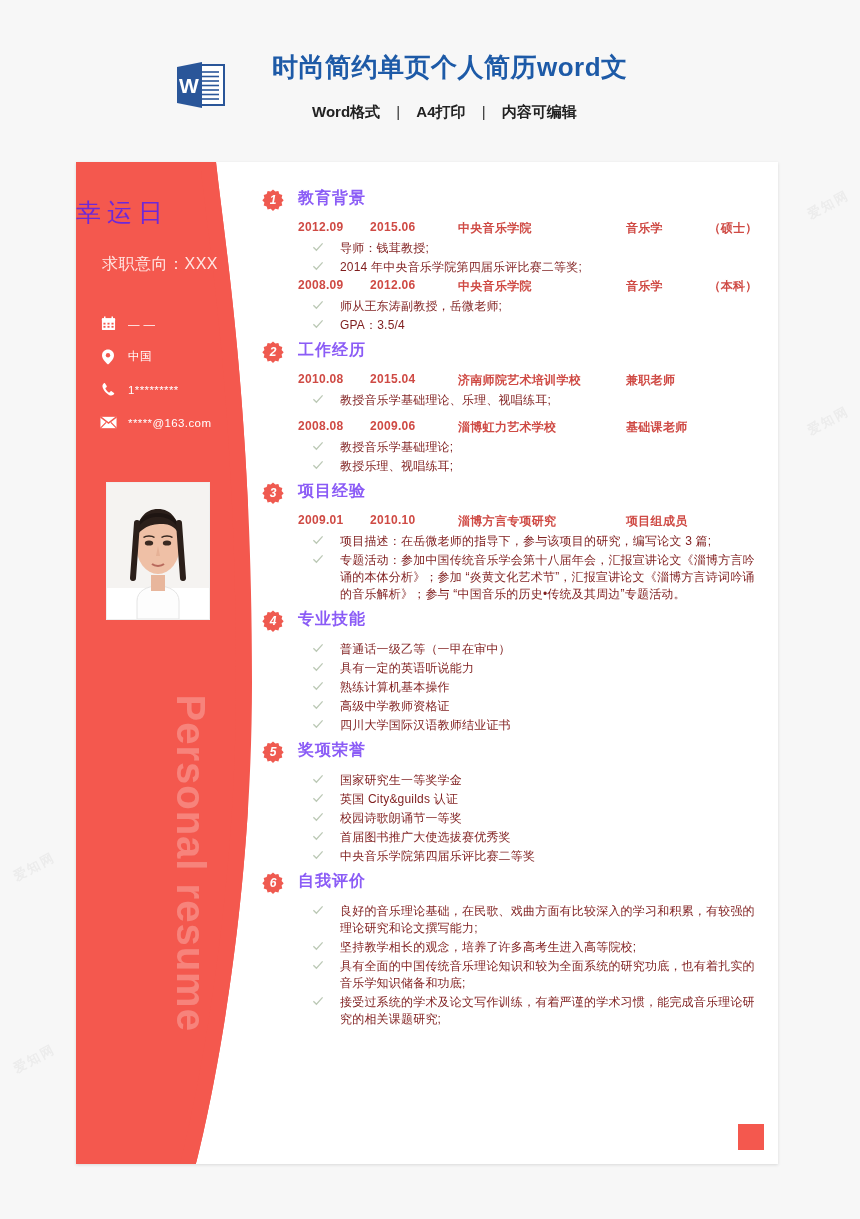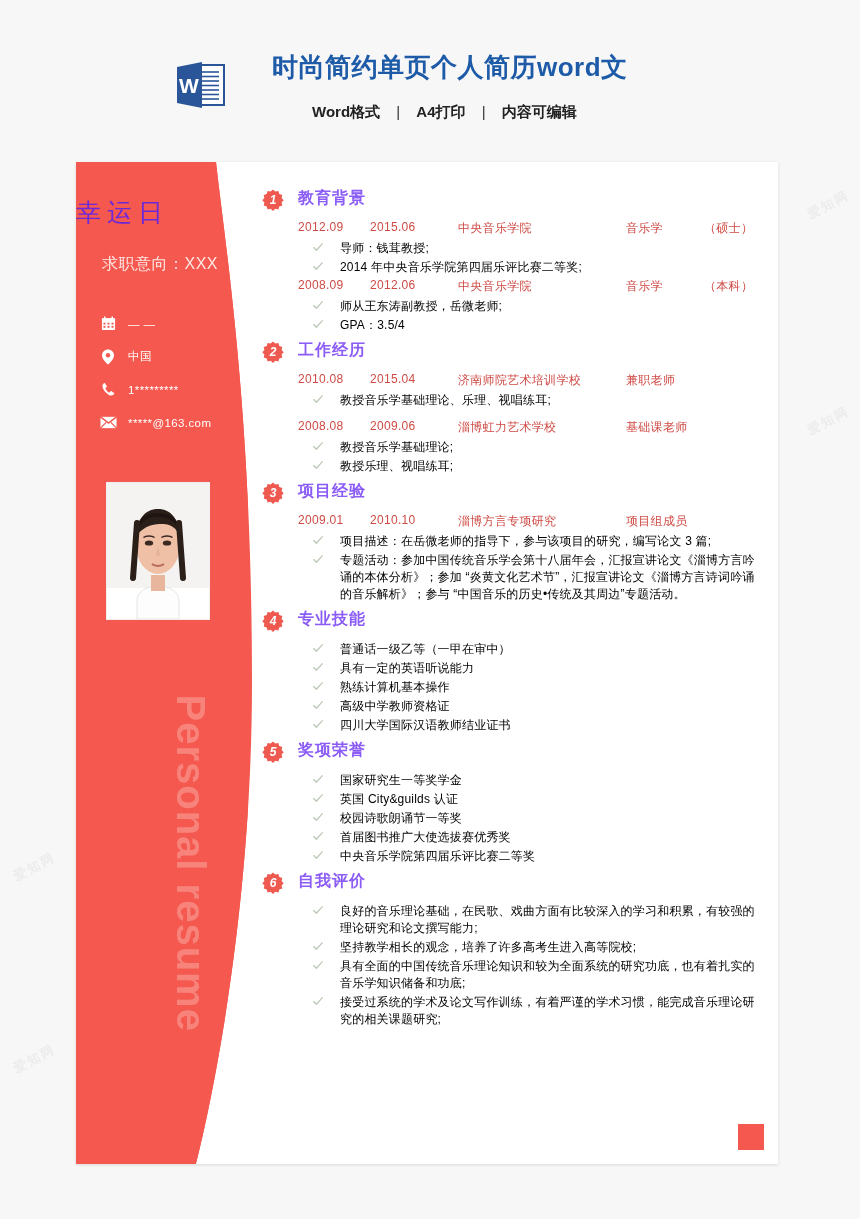--- a/index.html
+++ b/index.html
@@ -108,32 +108,32 @@
   }
   .sec-title {
     position: absolute; left: 36px; top: 0px;
     font-size: 16px; font-weight: bold; color: #8b5cf6; letter-spacing: 1px;
   }
 
   .sec-body { padding-left: 36px; }
 
   .entry-row {
     display: flex; color: #cf4a44; font-size: 12px;
-    margin: 2px 0 3px 0; letter-spacing: .3px;
+    margin: 2px 0 3px 0; letter-spacing: .3px; font-weight: bold;
   }
   .entry-row .c-date1 { width: 72px; flex: 0 0 72px; }
   .entry-row .c-date2 { width: 88px; flex: 0 0 88px; }
   .entry-row .c-org   { width: 168px; flex: 0 0 168px; }
   .entry-row .c-role  { flex: 1 1 auto; }
-  .entry-row .c-extra { width: 58px; flex: 0 0 58px; text-align: left; }
+  .entry-row .c-extra { width: 58px; flex: 0 0 58px; text-align: center; }
 
   ul.checks { list-style: none; margin: 0; padding: 0 0 0 14px; }
   ul.checks li {
     position: relative; padding-left: 28px; margin: 2px 0;
-    font-size: 12px; color: #000000; line-height: 17px; letter-spacing: .2px;
+    font-size: 12px; color: #7f1d1d; line-height: 17px; letter-spacing: .2px;
   }
   ul.checks li .chk {
     position: absolute; left: 0; top: 1px; width: 12px; height: 12px;
     color: #bcc9b6; font-size: 12px; line-height: 12px;
   }
   ul.checks li .chk svg { display:block; }
 
   .spacer-6 { height: 6px; }
   .corner-square {
     position: absolute; right: 14px; bottom: 14px;

